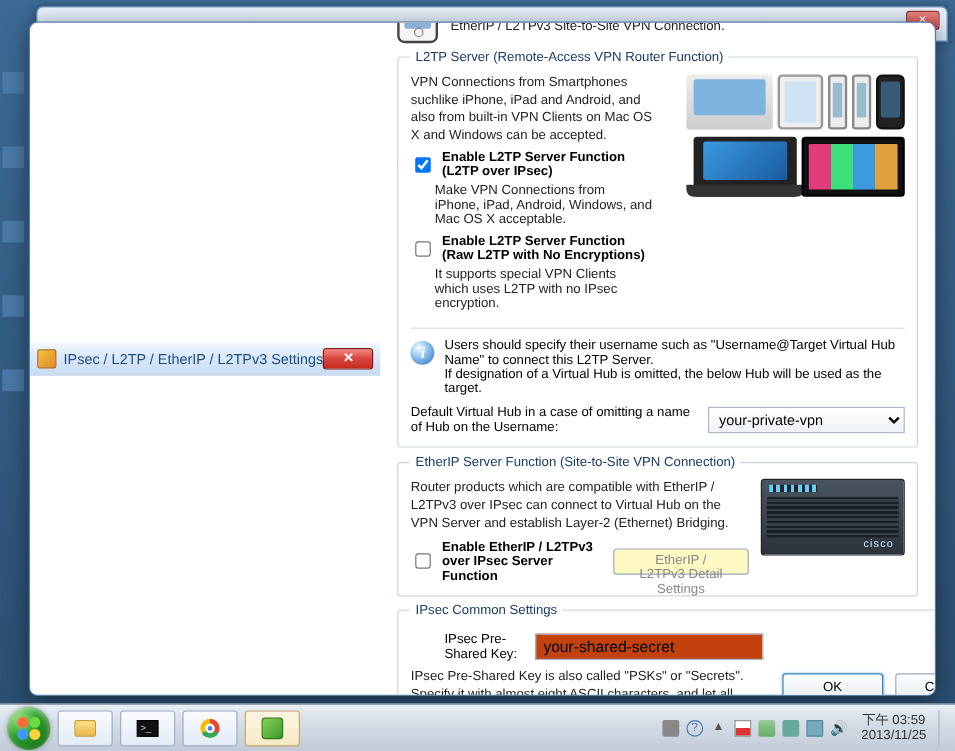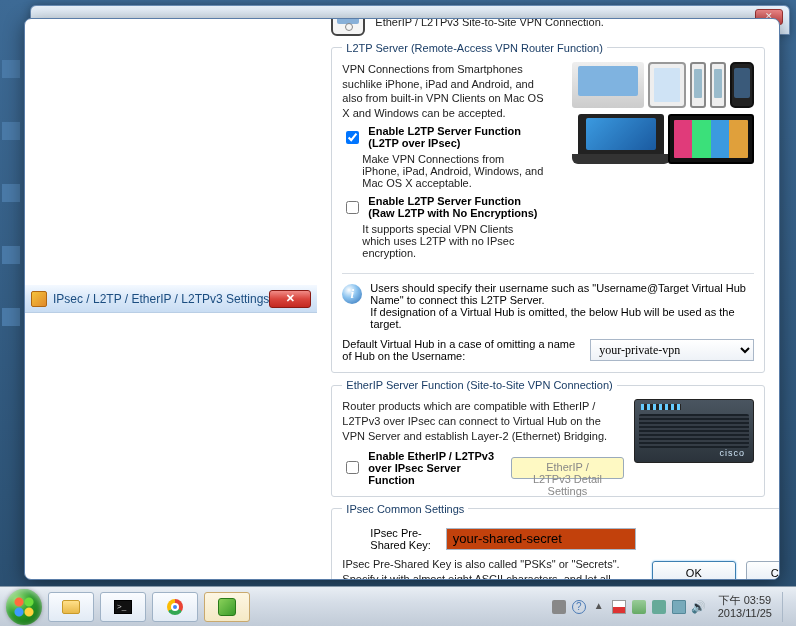--- a/index.html
+++ b/index.html
@@ -138,21 +138,21 @@
   .laptop2::before{content:"";position:absolute;top:4px;left:8px;right:8px;bottom:14px;background:linear-gradient(135deg,#3b9ae0,#1a5aa0);border-radius:2px;}
   .laptop2::after{content:"";position:absolute;bottom:0;left:-6px;right:-6px;height:10px;background:#333;border-radius:0 0 6px 6px;}
   .tablet2{width:86px;height:50px;background:#111;border:2px solid #000;border-radius:3px;position:relative;}
   .tablet2::after{content:"";position:absolute;inset:4px;background:linear-gradient(90deg,#e03b7a 0 25%,#3be07a 25% 50%,#3b9ae0 50% 75%,#e0a03b 75%);border-radius:1px;}
 
   .hr{border:none;border-top:1px solid #d8dde3;margin:8px 0;}
   .info-row{display:flex;gap:8px;align-items:flex-start;margin:4px 0 8px;}
   .info-icon{width:20px;height:20px;border-radius:50%;background:radial-gradient(circle at 35% 30%,#fff,#8ec5f0 40%,#2a6db5);color:#fff;font-weight:bold;font-family:Georgia,serif;font-style:italic;display:flex;align-items:center;justify-content:center;font-size:13px;flex-shrink:0;margin-top:2px;}
   .hub-row{display:flex;align-items:center;gap:8px;justify-content:flex-end;margin-top:6px;}
   select{
-    font-family:Liberation Serif, serif;font-size:12px;padding:2px 4px;
+    font-family:Liberation Sans, sans-serif;font-size:12px;padding:2px 4px;
     border:1px solid #a9b7c8;background:linear-gradient(180deg,#fff,#eef2f7);
     height:22px;width:240px;
   }
 
   .ether-body{display:flex;gap:10px;align-items:flex-start;}
   .ether-left{flex:1;}
   .router-img{
     width:120px;height:64px;flex-shrink:0;
     background:linear-gradient(180deg,#4a5560,#2b333b);
     border:1px solid #222;border-radius:3px;position:relative;

